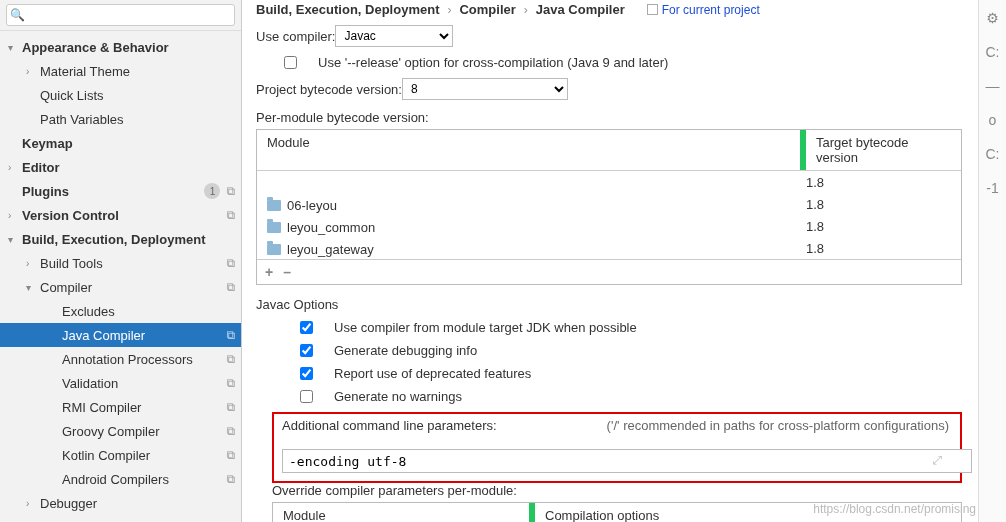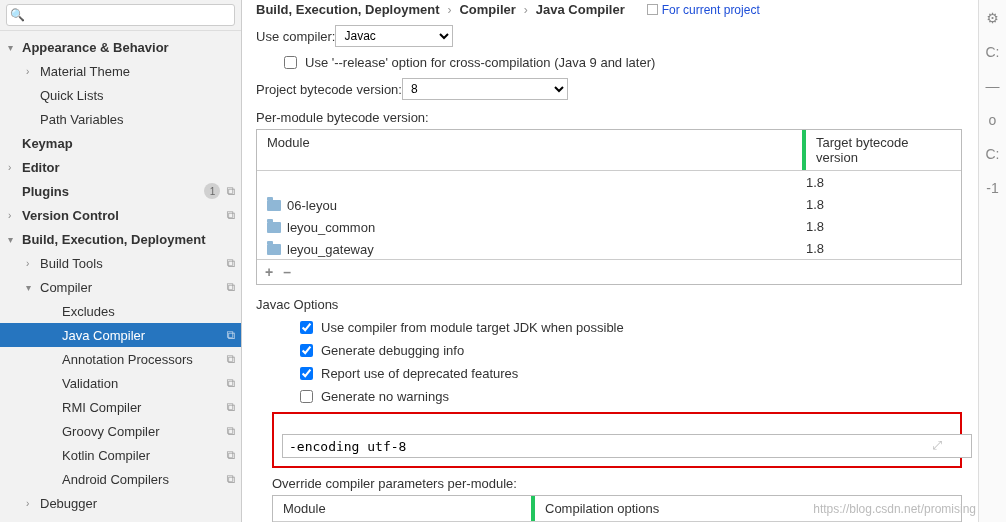--- a/index.html
+++ b/index.html
@@ -27,49 +27,49 @@
 .breadcrumb .crumb { font-weight: bold; color: #333; }
 .breadcrumb .sep { color: #999; font-size: 12px; }
 .breadcrumb .hint { color: #1d4ed8; font-size: 12px; display: flex; align-items: center; gap: 4px; margin-left: 14px; }
 .hint-icon { width: 11px; height: 11px; border: 1px solid #aaa; display: inline-block; }
 
 .row { display: flex; align-items: center; margin-top: 8px; gap: 0; }
 select { height: 22px; border: 1px solid #bbb; font-size: 12px; background: #fff; padding: 0 4px; }
 .sel-compiler { width: 118px; }
 .sel-bytecode { width: 166px; }
 input[type="checkbox"] { width: 13px; height: 13px; }
-.checkbox-row { display: flex; align-items: center; gap: 8px; margin-top: 8px; padding-left: 28px; }
+.checkbox-row { display: flex; align-items: center; gap: 21px; margin-top: 8px; padding-left: 28px; }
 
 .section-label { margin-top: 10px; }
 
 .table { border: 1px solid #bbb; margin-top: 4px; }
 .table-header { display: flex; background: #fff; border-bottom: 1px solid #ccc; }
 .th { padding: 5px 10px; font-size: 13px; }
-.th.module { flex: 1; border-right: 4px solid #22c55e; }
+.th.module { flex: 1; border-right: 6px solid #22c55e; }
 .th.target { width: 155px; }
 .table-body { max-height: 98px; overflow-y: auto; }
 .tr { display: flex; align-items: center; height: 22px; }
 .td-module { flex: 1; display: flex; align-items: center; gap: 6px; padding-left: 10px; margin-top: 47px; }
 .folder-icon { width: 14px; height: 11px; background: #8fb7d6; display: inline-block; border-radius: 1px; position: relative; }
 .folder-icon::before { content:""; position: absolute; top:-3px; left:0; width:6px; height:3px; background:#8fb7d6; border-radius:1px 1px 0 0; }
 .td-target { width: 155px; text-align: left; }
 .table-footer { border-top: 1px solid #ccc; padding: 4px 8px; display: flex; gap: 10px; color: #666; }
 .tfbtn { cursor: pointer; font-weight: bold; font-size: 14px; color:#888; }
 
 .javac-title { margin-top: 12px; }
 .javac-indent { padding-left: 16px; }
 
 .red-box { border: 2px solid #d00; padding: 4px 8px 8px 8px; margin-top: 8px; }
 .param-label-row { display:flex; align-items:center; }
 .param-hint { color:#666; margin-left: 110px; }
 .param-input-row { margin-top: 16px; position: relative; }
 .param-input { width: 690px; height: 24px; border: 1px solid #bbb; padding: 0 6px; font-family: monospace; font-size: 13px; }
 .expand-icon { position: absolute; right: 10px; top: 4px; color: #bbb; font-size: 12px; cursor: pointer; }
 
-.override-label { margin-top: 8px; }
+.override-label { }
 .table2 { border: 1px solid #bbb; margin-top: 4px; }
 .table2 .th.module { flex:0 0 262px; }
 .table2 .th.opts { flex:1; }
 
 .right-strip { width: 28px; border-left: 1px solid #ddd; background: #fafafa; display:flex; flex-direction:column; align-items:center; padding-top:180px; gap:18px; }
 .strip-icon { color:#888; font-size:14px; }
 .strip-gear { color:#888; font-size:14px; margin-top:-170px; }
 
 .watermark { position: absolute; right: 30px; bottom: 6px; color: #bbb; font-size: 12px; pointer-events:none; }
 </style>
@@ -267,20 +267,24 @@
       <div class="checkbox-row">
           <input type="checkbox" checked="" style="">
           <span>Report use of deprecated features</span>
         </div>
       <div class="checkbox-row">
           <input type="checkbox" style="">
           <span>Generate no warnings</span>
         </div>
 
       <div class="red-box">
+        <div class="param-label-row">
+          <span>Additional command line parameters:</span>
+          <span class="param-hint">('/' recommended in paths for cross-platform configurations)</span>
+        </div>
         <div class="param-input-row">
           <input class="param-input" value="-encoding utf-8" style="">
           <span class="expand-icon">⤢</span>
         </div>
       </div>
 
       <div class="override-label">Override compiler parameters per-module:</div>
       <div class="table2">
         <div class="table-header">
           <div class="th module">Module</div>

